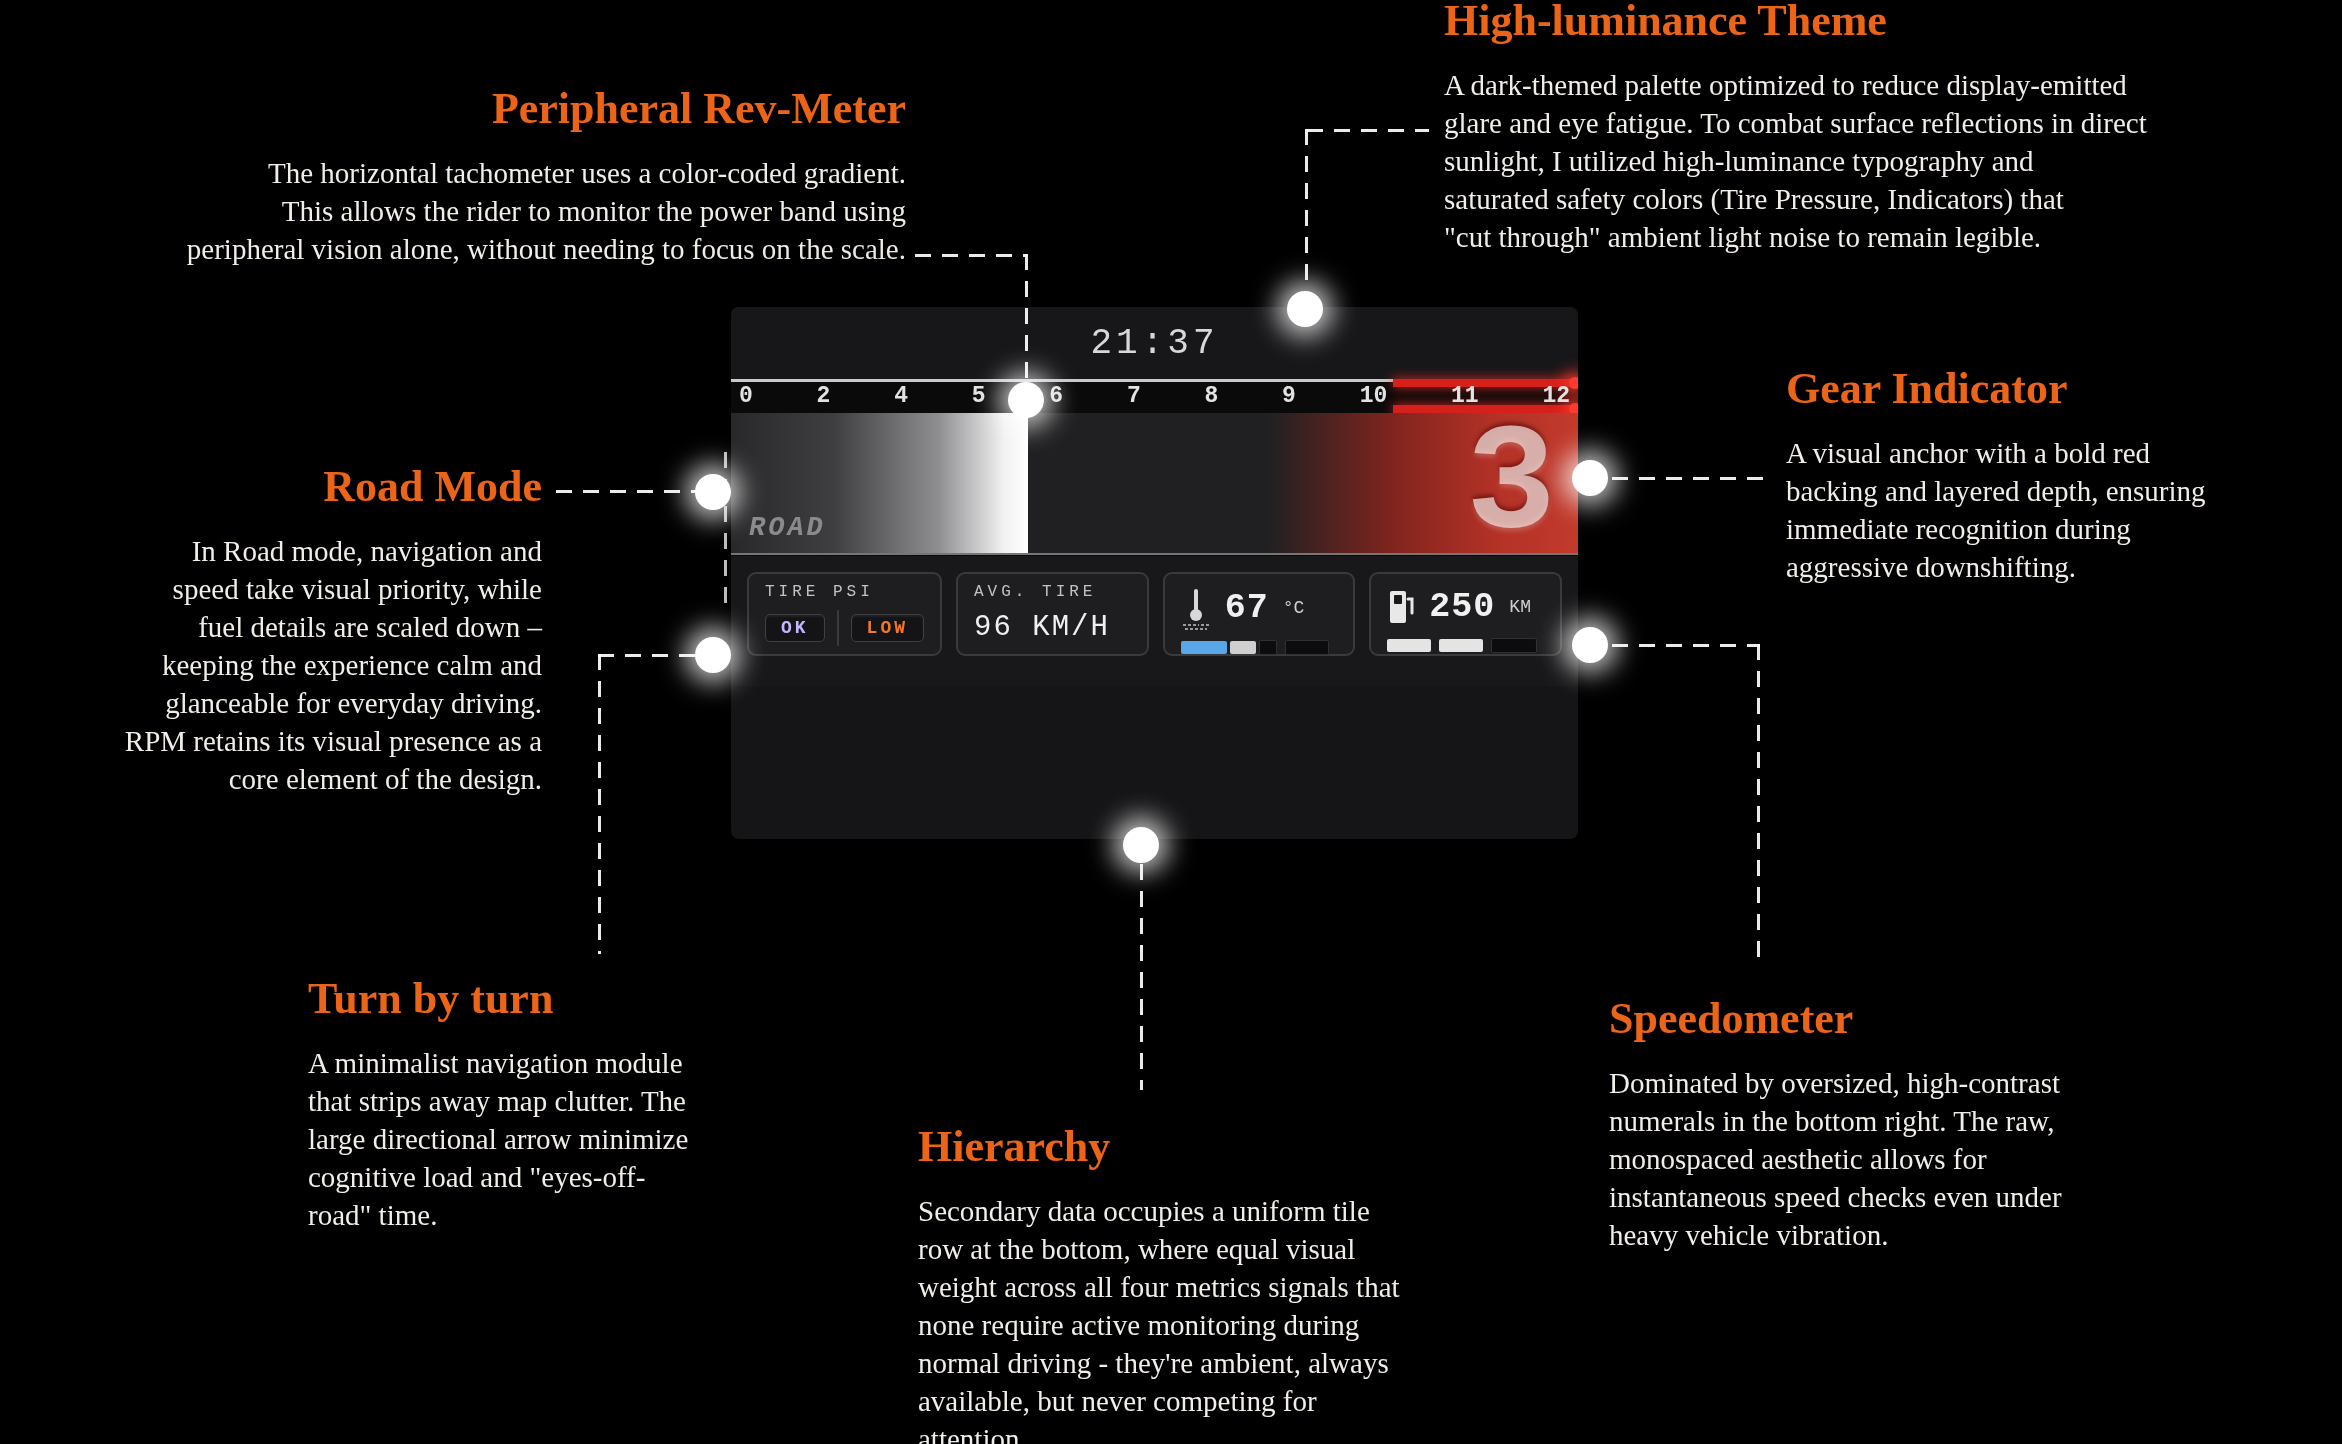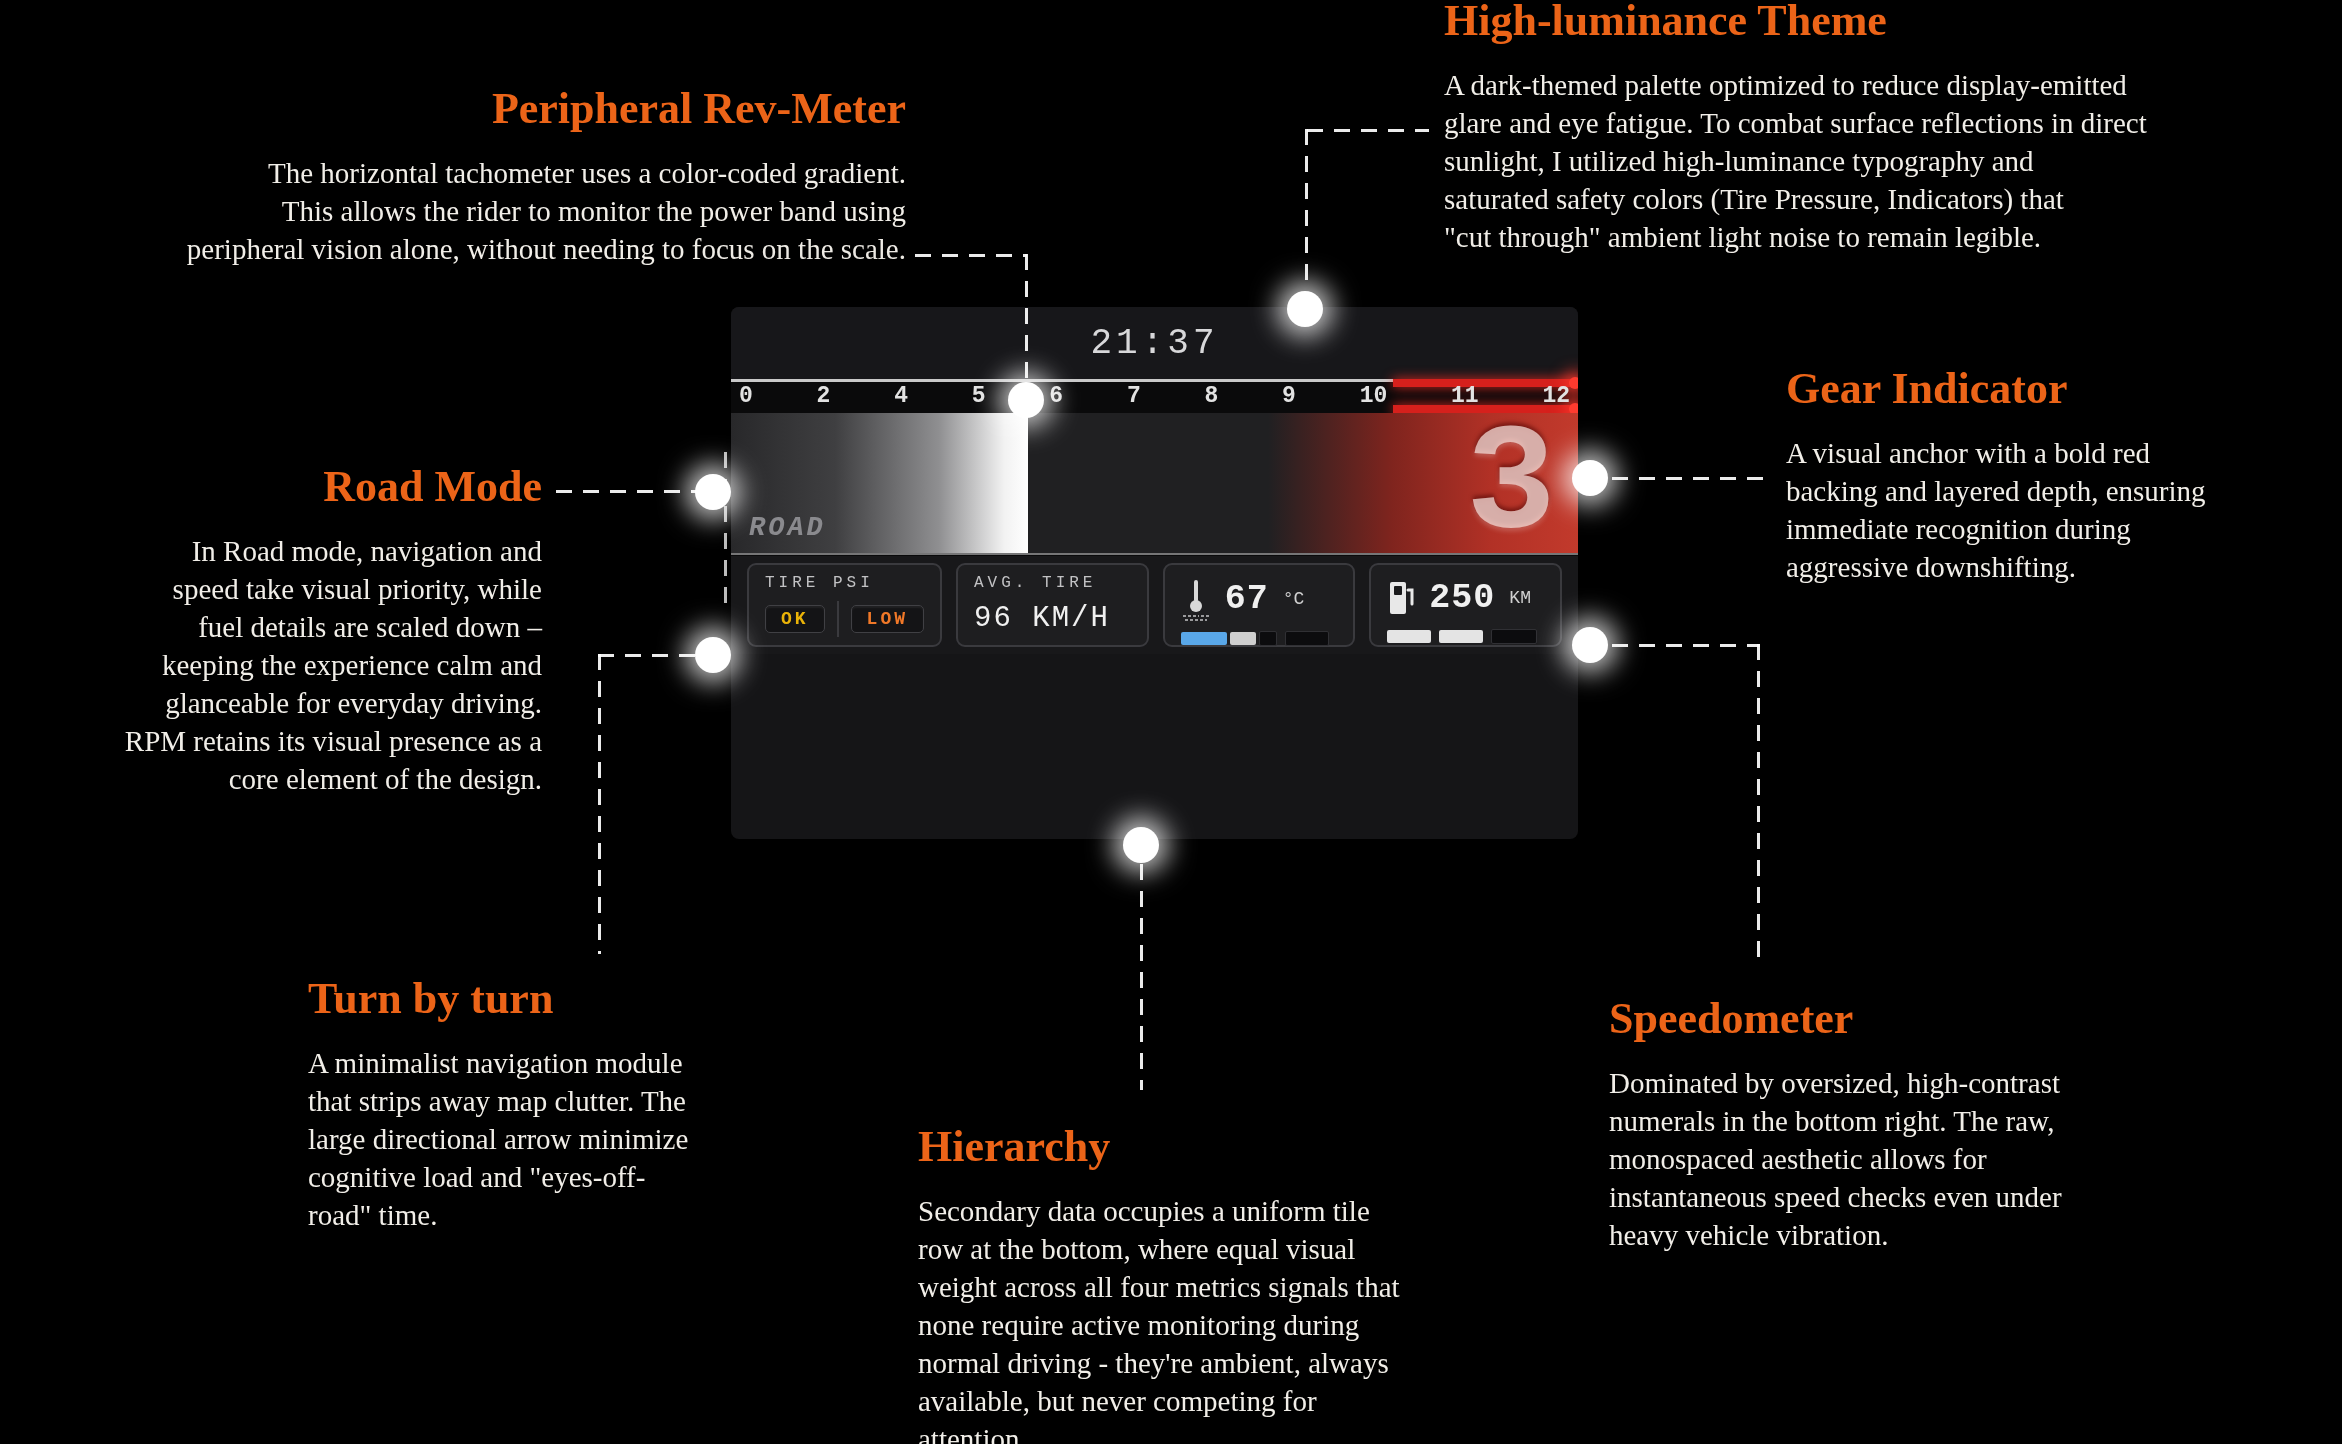--- a/index.html
+++ b/index.html
@@ -55,28 +55,28 @@
   .nav-eta{position:absolute;left:18px;top:40px;font-size:30px;letter-spacing:2px;color:#cfcfd1;}
   .nav-trip{position:absolute;left:18px;top:103px;font-size:25px;letter-spacing:1px;color:#a8a8aa;}
   .nav-div{position:absolute;left:232px;top:32px;width:2px;height:122px;background:#37373b;}
   .nav-instr{position:absolute;left:260px;top:40px;font-size:28px;letter-spacing:5px;color:#dededf;}
   .nav-next{position:absolute;left:260px;top:103px;font-size:25px;letter-spacing:2px;color:#a8a8aa;}
   .nav-arrow{position:absolute;left:452px;top:32px;filter:drop-shadow(0 0 9px rgba(255,255,255,.85));}
   .speed{position:absolute;right:10px;top:12px;font-size:205px;line-height:160px;font-weight:bold;color:#ececec;
          transform:scaleX(.88);transform-origin:100% 50%;
          text-shadow:0 6px 14px rgba(0,0,0,.6);}
 
-  .tilerow{position:relative;height:98px;background:#18181a;display:flex;gap:14px;align-items:center;padding:0 16px;
+  .tilerow{position:relative;height:98px;background:#18181a;display:flex;gap:14px;padding:16px 16px;
            border-top:1px solid #0a0a0b;}
   .tile{flex:1;height:84px;background:#1e1e20;border:2px solid #3a3a3e;border-radius:9px;
         box-sizing:border-box;padding:9px 16px;position:relative;}
   .tile-label{font-size:16px;letter-spacing:4px;color:#c2c2c4;}
   .badge-row{display:flex;align-items:center;gap:12px;margin-top:9px;}
   .badge{background:#141416;border:1px solid #404044;border-radius:5px;padding:3px 15px;
-         font-size:18px;font-weight:bold;letter-spacing:3px;color:#eab308;box-shadow:inset 0 2px 2px rgba(255,255,255,.06);}
+         font-size:18px;font-weight:bold;letter-spacing:3px;color:#c4b5fd;box-shadow:inset 0 2px 2px rgba(255,255,255,.06);}
   .badge.low{color:#F07828;}
   .badge-div{width:2px;height:36px;background:#3a3a3e;}
   .tile-value{font-size:29px;letter-spacing:2px;color:#f0f0f0;margin-top:10px;}
   .metric-row{display:flex;align-items:center;gap:14px;margin-top:2px;}
   .metric-val{font-size:35px;font-weight:bold;letter-spacing:1px;color:#f0f0f0;}
   .metric-unit{font-size:18px;color:#cfcfcf;vertical-align:super;}
   .segbar{display:flex;margin-top:9px;align-items:center;}
   .seg{height:13px;border-radius:2px;}
   .seg.dark{background:#0c0c0e;border:1px solid #303034;}
 

